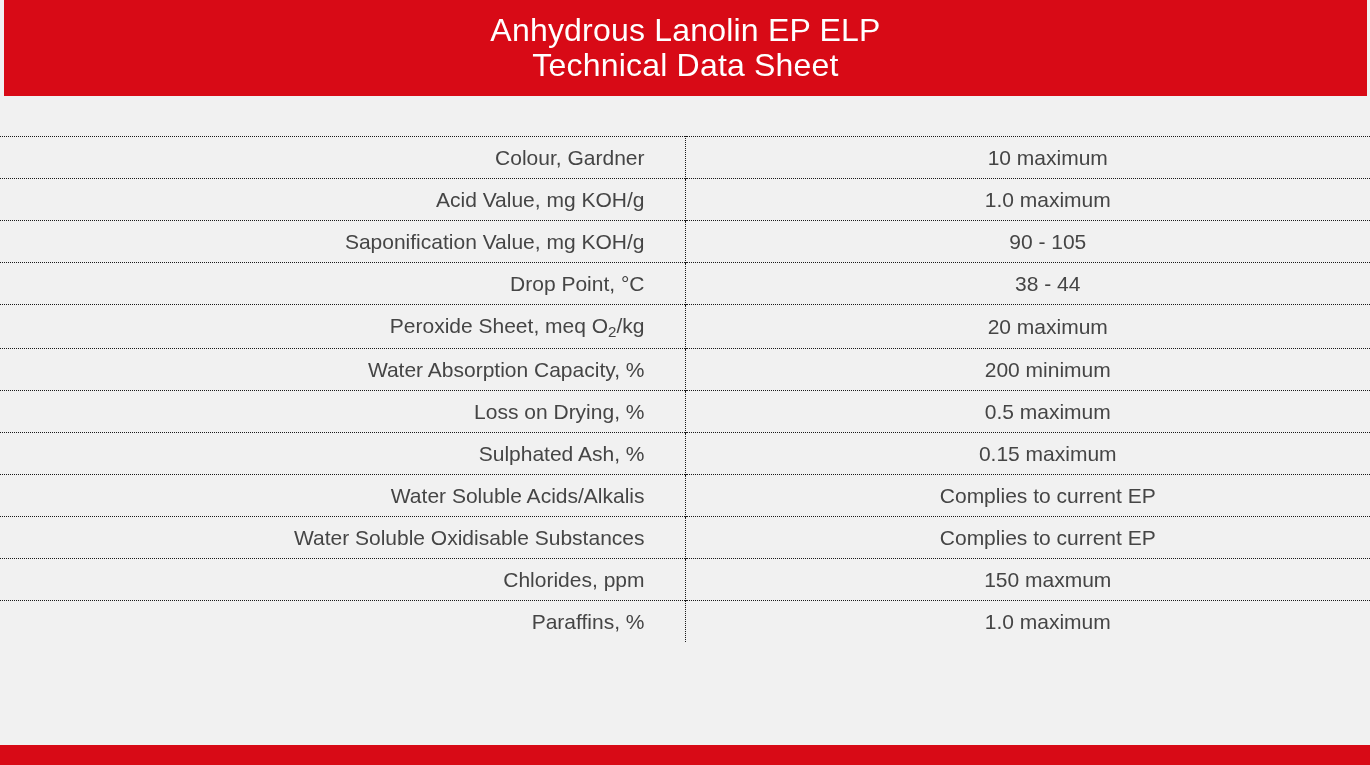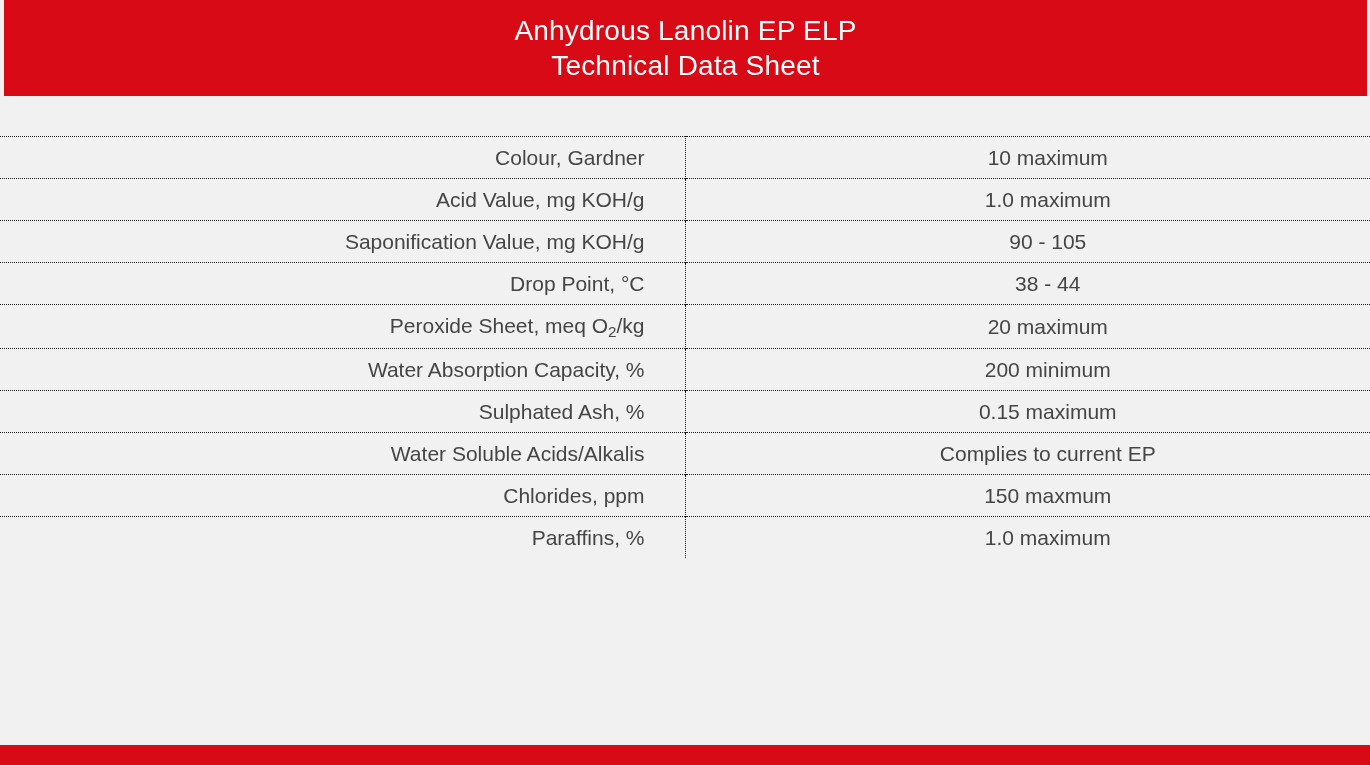--- a/index.html
+++ b/index.html
@@ -31,21 +31,21 @@
     height: 96px;
     background: #d80a16;
     display: flex;
     flex-direction: column;
     align-items: center;
     justify-content: center;
     box-sizing: border-box;
   }
   .header-line {
     color: #ffffff;
-    font-size: 28px;
+    font-size: 32px;
     font-weight: 400;
     line-height: 35px;
     letter-spacing: 0.2px;
     text-align: right;
     white-space: nowrap;
   }
 
   
   .table-area {
     position: absolute;
@@ -155,31 +155,39 @@
         <tr>
           <td class="cell-label"><span>Peroxide Sheet, meq O</span><sub>2</sub><span>/kg</span></td>
           <td class="cell-value">20 maximum</td>
         </tr>
 
         <tr>
           <td class="cell-label">Water Absorption Capacity, %</td>
           <td class="cell-value">200 minimum</td>
         </tr>
 
+        <tr>
+          <td class="cell-label">Loss on Drying, %</td>
+          <td class="cell-value">0.5 maximum</td>
+        </tr>
 
         <tr>
           <td class="cell-label">Sulphated Ash, %</td>
           <td class="cell-value">0.15 maximum</td>
         </tr>
 
         <tr>
           <td class="cell-label">Water Soluble Acids/Alkalis</td>
           <td class="cell-value">Complies to current EP</td>
         </tr>
 
+        <tr>
+          <td class="cell-label">Water Soluble Oxidisable Substances</td>
+          <td class="cell-value">Complies to current EP</td>
+        </tr>
 
         <tr>
           <td class="cell-label">Chlorides, ppm</td>
           <td class="cell-value">150 maxmum</td>
         </tr>
 
         <tr>
           <td class="cell-label">Paraffins, %</td>
           <td class="cell-value">1.0 maximum</td>
         </tr>

